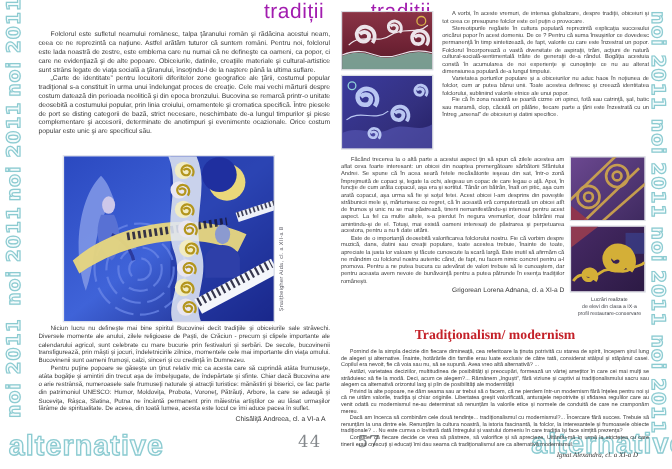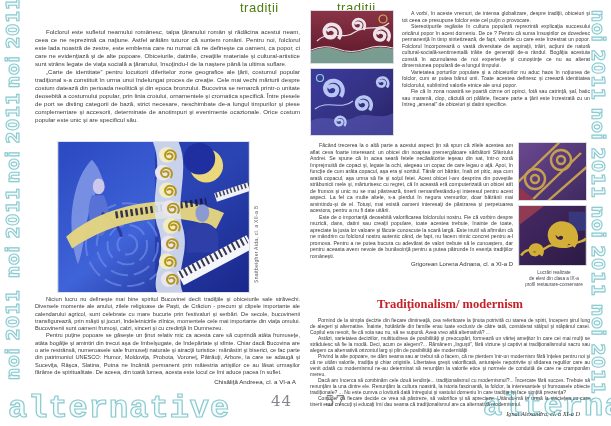--- a/index.html
+++ b/index.html
@@ -6,25 +6,25 @@
   html,body { background:#ffffff; }
   .spread { position:relative; width:611px; height:426px; background:#fff; overflow:hidden;
             font-family:"Liberation Sans", sans-serif; color:#3a3a3a; }
 
   
   .vtext { position:absolute; font-family:"DejaVu Sans", sans-serif; font-weight:bold;
            font-size:17px; letter-spacing:1px; color:#f4fbfc;
            -webkit-text-stroke:1.1px #8ccbd1; text-shadow:0 0 1px #9fd3d8; white-space:nowrap; }
   .vleft  { left:3px;  transform:rotate(-90deg); transform-origin:0 0; }
   .vright { left:608px; transform:rotate(90deg);  transform-origin:0 0; }
-  .brand  { position:absolute; font-family:Liberation Mono, monospace; font-weight:bold;
-            font-size:32px; letter-spacing:1px; color:#f7fcfd;
+  .brand  { position:absolute; font-family:Liberation Sans, sans-serif; font-weight:bold;
+            font-size:26px; letter-spacing:1px; color:#f7fcfd;
             -webkit-text-stroke:1.2px #8ccbd1; text-shadow:0 0 1px #9fd3d8; }
 
-  .section-label { position:absolute; top:0px; font-size:13px; color:#4d7c0f; letter-spacing:.5px; }
+  .section-label { position:absolute; top:0px; font-size:19px; color:#a21caf; letter-spacing:.5px; }
 
   .pagenum { position:absolute; top:392px; font-family:"DejaVu Serif", serif;
              font-size:15px; color:#84888c; letter-spacing:1px; }
 
   
   .lp-title { position:absolute; left:35px; top:12px; width:265px; text-align:center;
               font-family:"Liberation Serif", serif; font-weight:bold; font-size:10.5px;
               letter-spacing:.3px; color:#9c1b31; }
   .lp-top   { position:absolute; left:35px; top:28px; width:265px; }
   .lp-top p    { font-size:6.1px; line-height:1.32; text-align:justify; text-indent:11px; }

